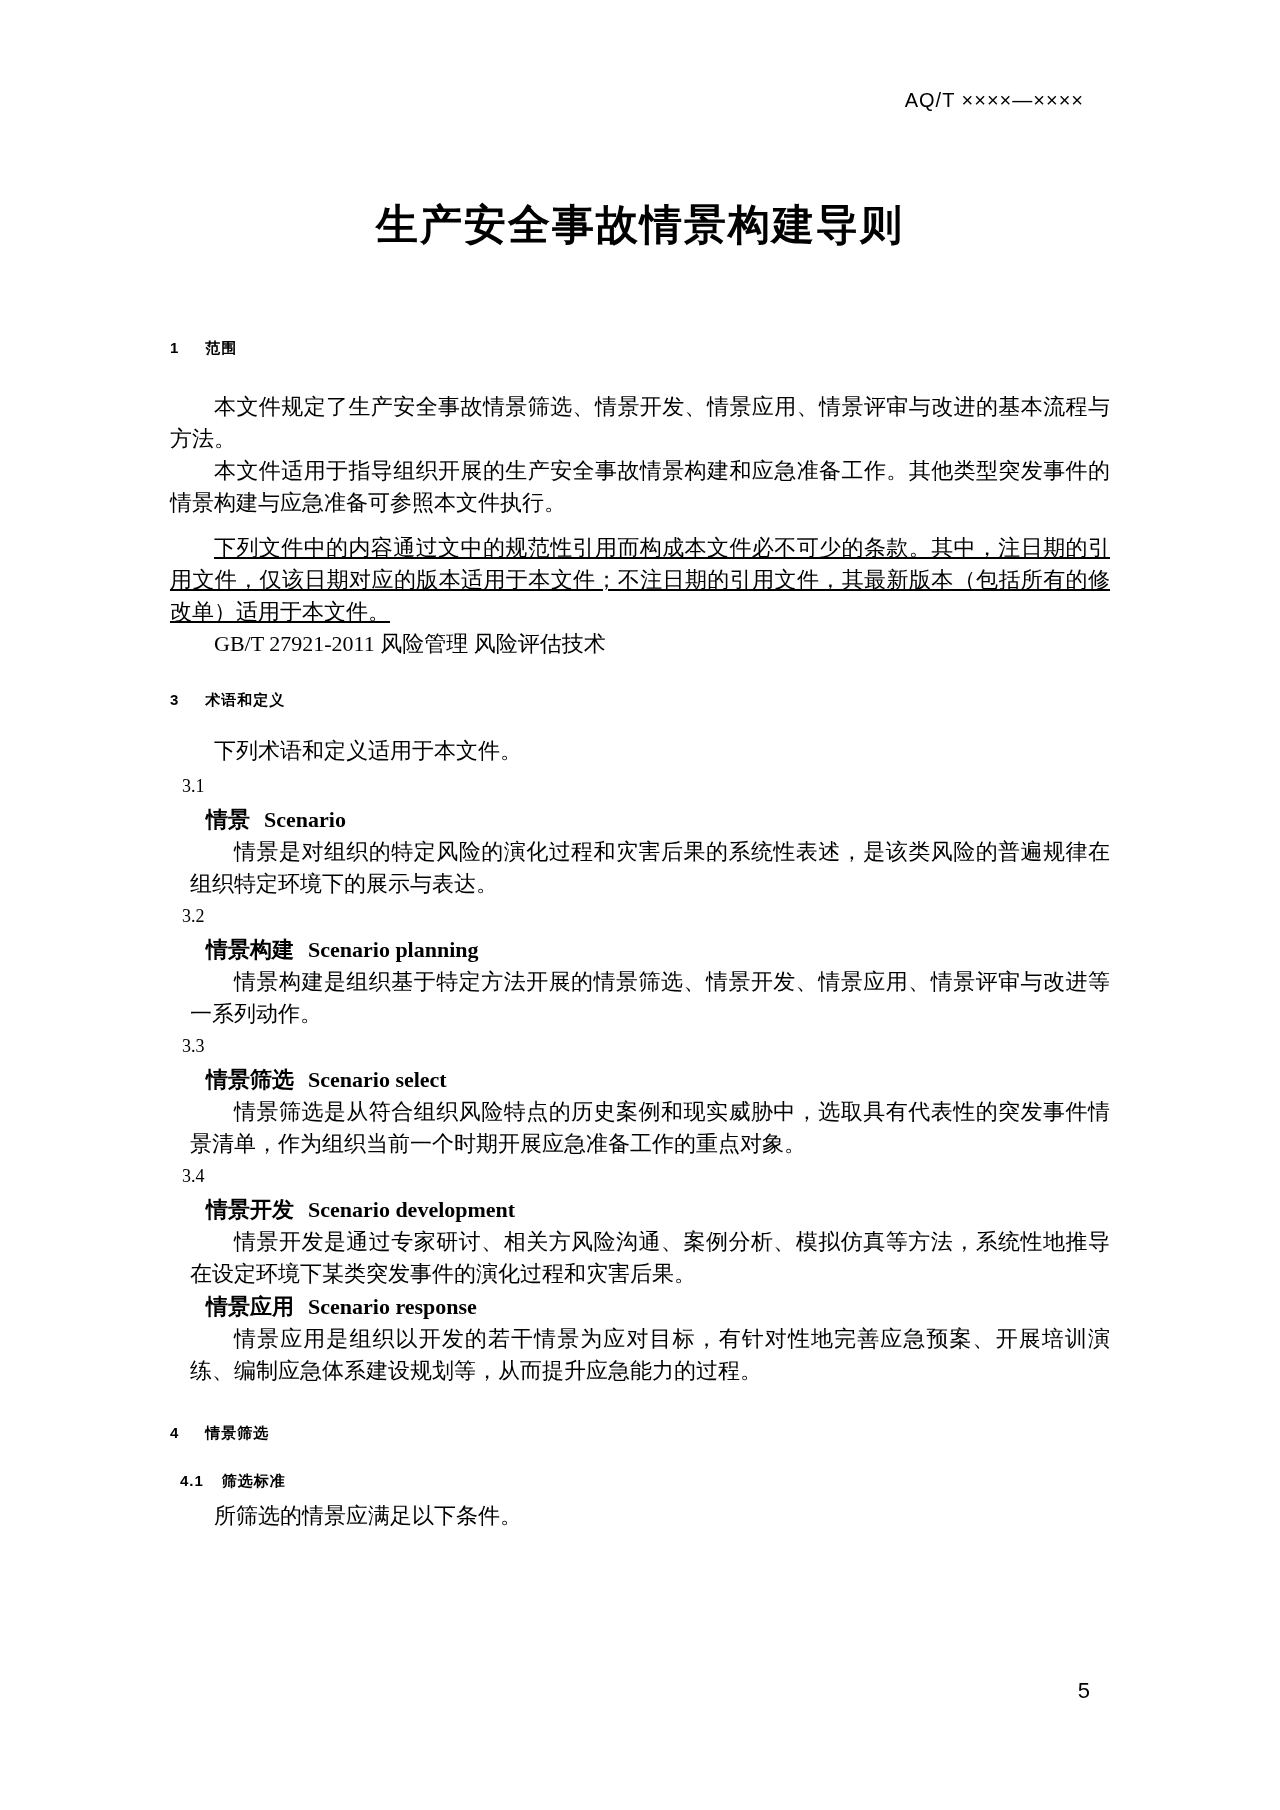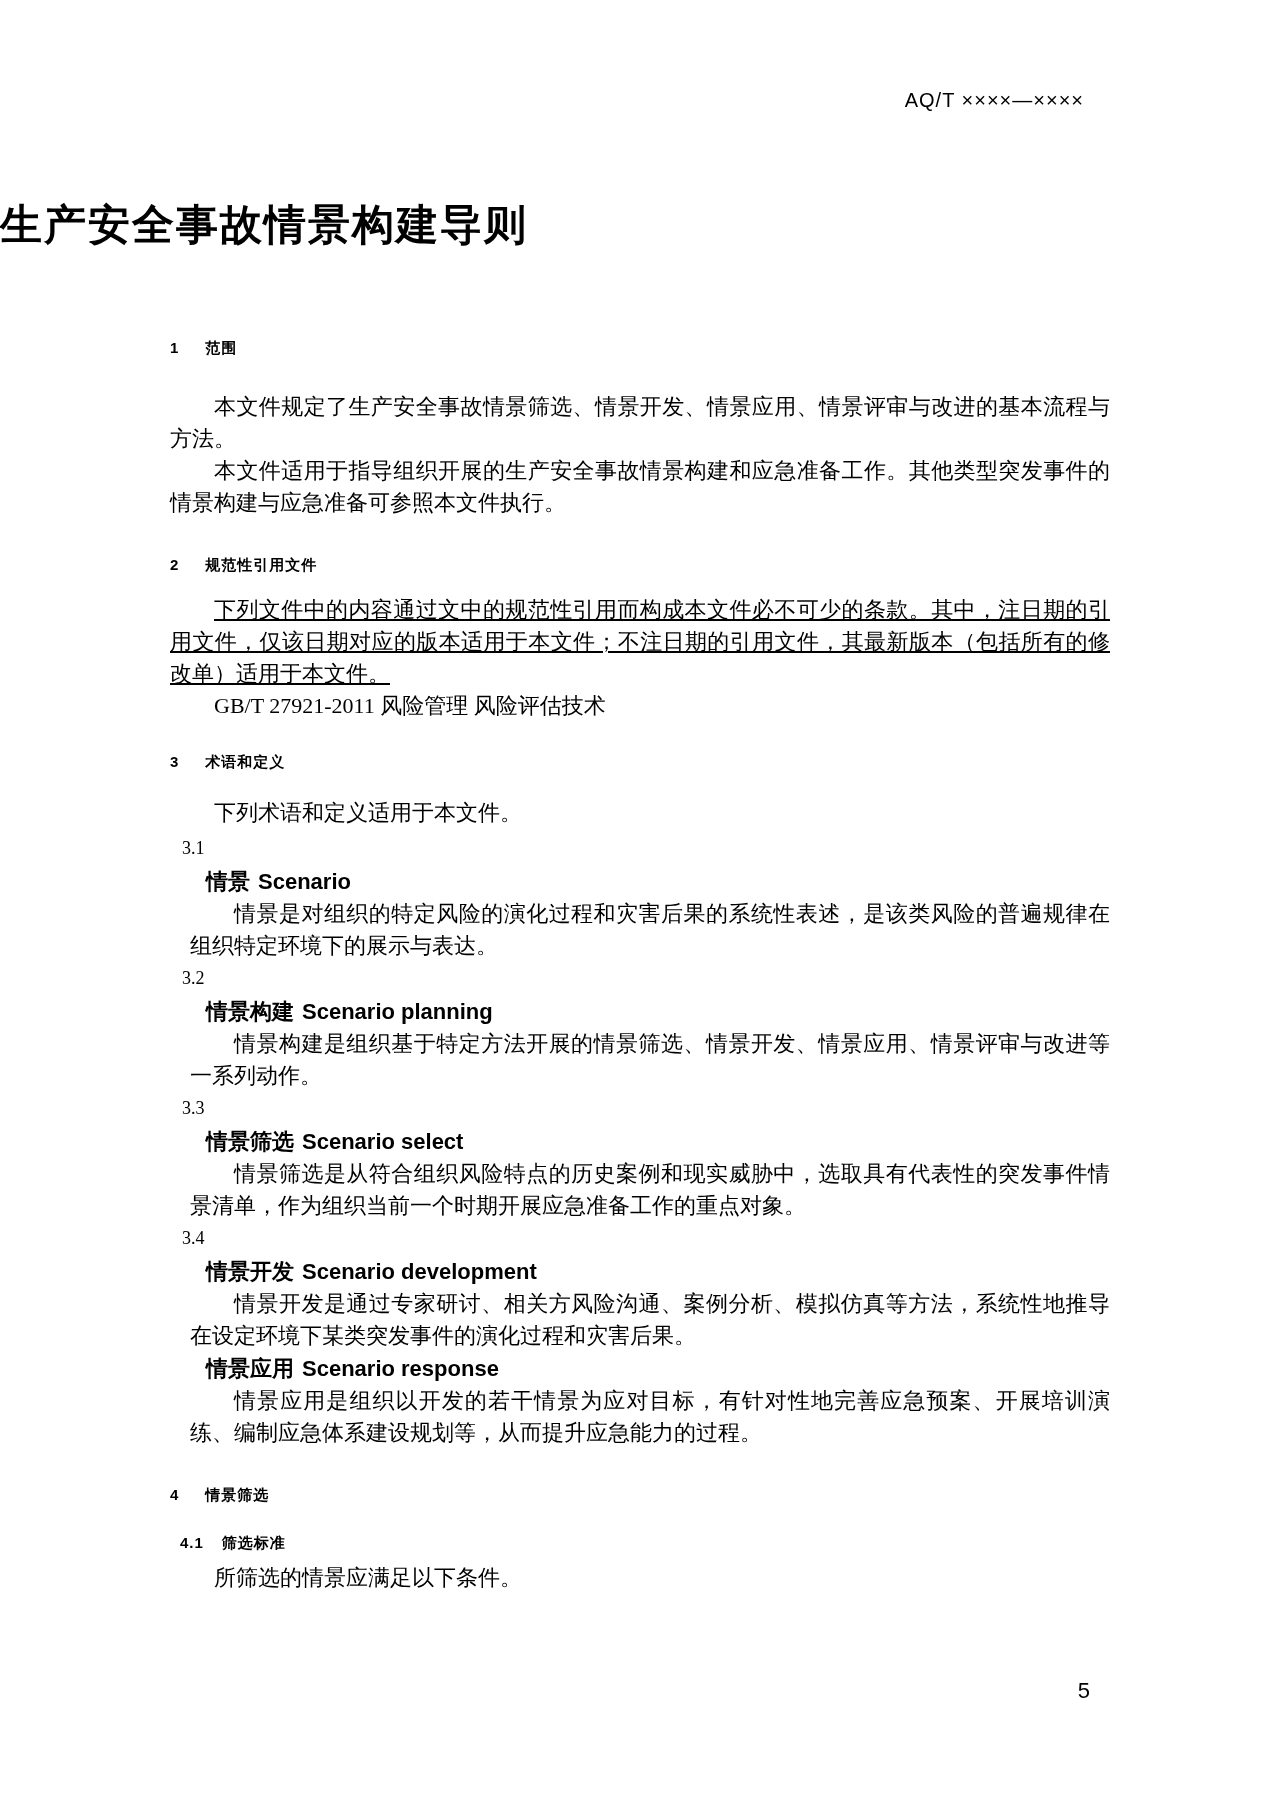--- a/index.html
+++ b/index.html
@@ -18,20 +18,21 @@
     padding: 86px 196px 0 0;
     text-align: right;
     font-family: "Liberation Sans", "DejaVu Sans", sans-serif;
     font-size: 20px;
     line-height: 28px;
     letter-spacing: 1px;
   }
   
   .doc-title {
     margin: 86px 0 0 0;
+    text-align: center;
     font-family: "Liberation Sans", "DejaVu Sans", sans-serif;
     font-weight: 700;
     font-size: 42px;
     line-height: 50px;
     letter-spacing: 2px;
   }
   
   .content {
     margin: 0 170px;
     width: 940px;
@@ -76,23 +77,23 @@
     margin-left: 12px;
     font-size: 18px;
   }
   .term-title {
     margin-left: 36px;
     font-family: "Liberation Sans", "DejaVu Sans", sans-serif;
     font-weight: 700;
     font-size: 22px;
   }
   .term-title .en {
-    font-family: Liberation Sans, sans-serif;
+    font-family: Liberation Serif, serif;
     font-weight: 700;
-    margin-left: 8px;
+    margin-left: 14px;
     letter-spacing: 0;
   }
   .term p.body-p { line-height: 32px; margin-left: 20px; }
 
   
   .page-num {
     position: absolute;
     top: 1678px;
     right: 190px;
     font-family: "Liberation Sans", "DejaVu Sans", sans-serif;
@@ -114,23 +115,20 @@
 
     <section>
       <h2 class="sec-h" id="sec1-h">
         <span class="sec-num">1</span><span>范围</span>
       </h2>
       <p class="body-p" id="sec1-p1">本文件规定了生产安全事故情景筛选、情景开发、情景应用、情景评审与改进的基本流程与方法。</p>
       <p class="body-p">本文件适用于指导组织开展的生产安全事故情景构建和应急准备工作。其他类型突发事件的情景构建与应急准备可参照本文件执行。</p>
     </section>
 
     <section>
-      <h2 class="sec-h" id="sec2-h">
-        <span class="sec-num">2</span><span>规范性引用文件</span>
-      </h2>
       <p class="body-p" id="sec2-p1">下列文件中的内容通过文中的规范性引用而构成本文件必不可少的条款。其中，注日期的引用文件，仅该日期对应的版本适用于本文件；不注日期的引用文件，其最新版本（包括所有的修改单）适用于本文件。</p>
       <p class="ref-line">GB/T 27921-2011 风险管理 风险评估技术</p>
     </section>
 
     <section>
       <h2 class="sec-h" id="sec3-h">
         <span class="sec-num">3</span><span>术语和定义</span>
       </h2>
       <p class="body-p" id="sec3-intro">下列术语和定义适用于本文件。</p>
 

